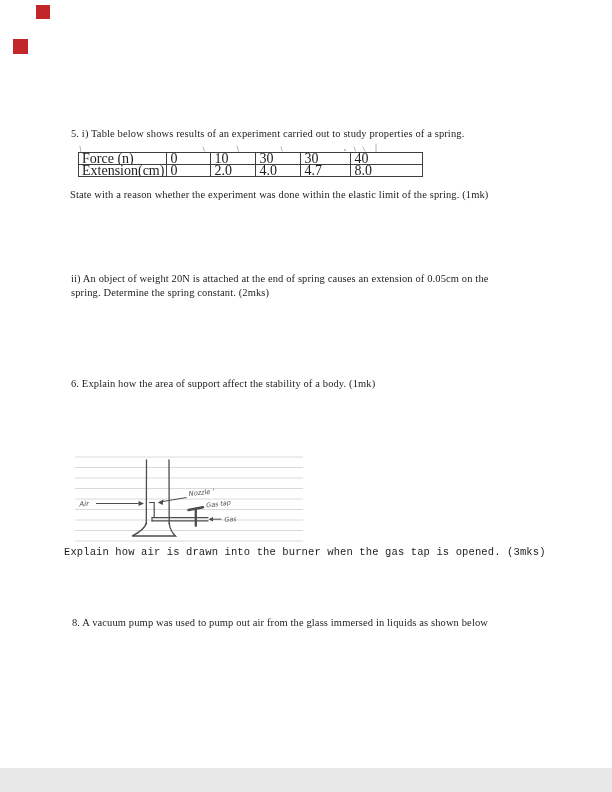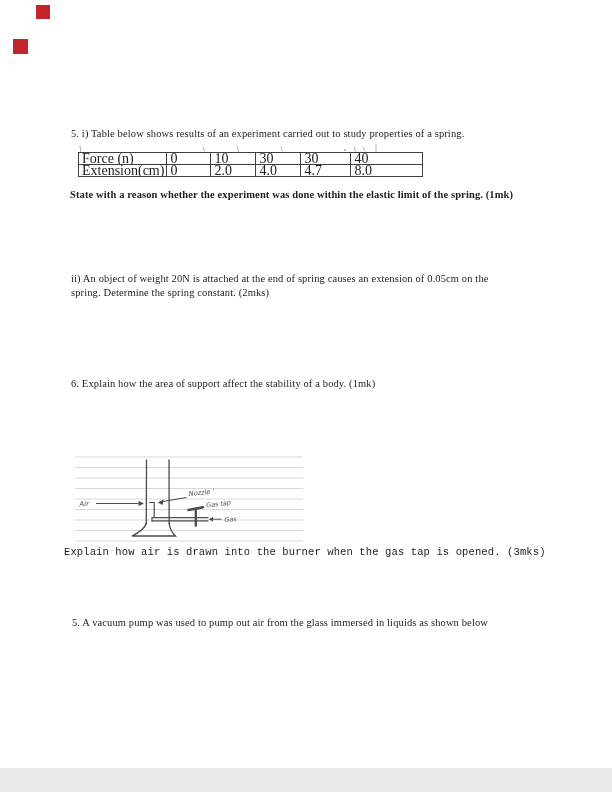--- a/index.html
+++ b/index.html
@@ -86,21 +86,21 @@
       <td class="c0">Extension(cm)</td>
       <td class="c1">0</td>
       <td class="c2">2.0</td>
       <td class="c3">4.0</td>
       <td class="c4">4.7</td>
       <td class="c5">8.0</td>
     </tr>
   </tbody>
     </table>
 
-  <div class="line" style="left:70px;top:188px;font-weight:bold;">State with a reason whether the experiment was done within the elastic limit of the spring. (1mk)</div>
+  <div class="line" style="left:70px;top:188px;">State with a reason whether the experiment was done within the elastic limit of the spring. (1mk)</div>
 
   <div class="line" style="left:71px;top:272px;">ii) An object of weight 20N is attached at the end of spring causes an extension of 0.05cm on the</div>
   <div class="line" style="left:71px;top:286px;">spring. Determine the spring constant. (2mks)</div>
 
   <div class="line" style="left:71px;top:377px;font-family:Liberation Serif, serif;">6. Explain how the area of support affect the stability of a body. (1mk)</div>
 
 
   <svg class="figure-svg" width="240" height="100" viewBox="0 0 240 100">
 
     <g stroke="#cbd0d5" stroke-width="0.8" fill="none">
@@ -151,15 +151,15 @@
 
     <g>
       <path d="M151.5 69.2 H142" stroke="#4c4c4c" stroke-width="1" fill="none"></path>
       <polygon points="143,66.9 138.5,69.2 143,71.5" fill="#4c4c4c"></polygon>
     </g>
     <text class="hand" x="154.5" y="71.8" font-size="6.4" transform="rotate(-3 154.5 71.8)">Gas</text>
   </svg>
 
   <div class="line" style="left:64px;top:546px;font-family:Liberation Mono, monospace;">Explain how air is drawn into the burner when the gas tap is opened. (3mks)</div>
 
-  <div class="line" style="left:72px;top:616px;">5. A vacuum pump was used to pump out air from the glass immersed in liquids as shown below</div>
+  <div class="line" style="left:72px;top:616px;">8. A vacuum pump was used to pump out air from the glass immersed in liquids as shown below</div>
 
 </div>
 
 </body></html>

